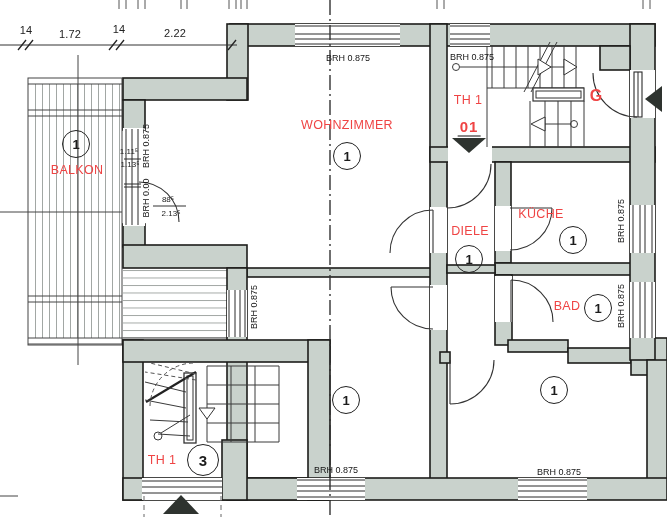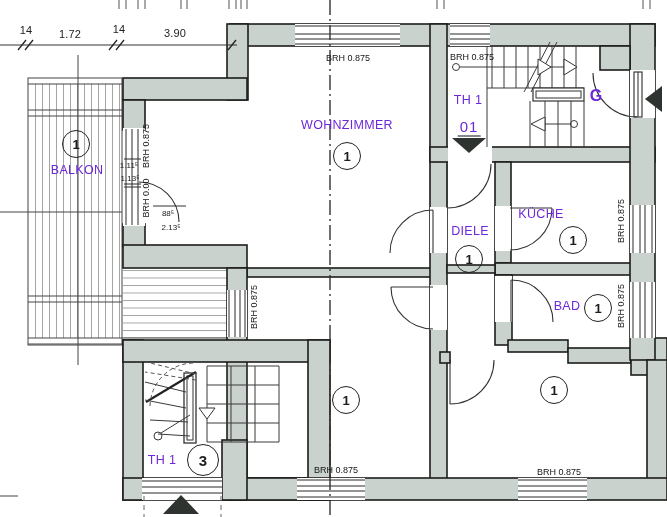--- a/index.html
+++ b/index.html
@@ -1,29 +1,29 @@
 <!DOCTYPE html>
 <html style="--wall: #c9d2cc; --line: #1d1d1b;"><head>
 <meta charset="utf-8">
 <style>
   html,body{margin:0;padding:0;background:#fff;}
   .stage{position:relative;width:667px;height:517px;background:#ffffff;overflow:hidden;
          font-family:"Liberation Sans",sans-serif;color:#1c1c1c;border-radius:14px;}
   .stage svg{position:absolute;left:0;top:0;}
   .lbl{position:absolute;transform:translate(-50%,-50%);white-space:nowrap;
-       font-size:12.5px;letter-spacing:.3px;color:#6d28d9;}
+       font-size:12.5px;letter-spacing:.3px;color:#ef4444;}
   .sm{font-size:9px;letter-spacing:0;color:#151515;}
-  .xs{font-size:8px;letter-spacing:0;color:#222;margin-top:14px;}
+  .xs{font-size:8px;letter-spacing:0;color:#222;}
   .dim{font-size:11px;color:#222;letter-spacing:.2px;}
   .v{transform:translate(-50%,-50%) rotate(-90deg);}
   .badge{position:absolute;width:26px;height:26px;border:1.4px solid #222;border-radius:50%;
          display:flex;align-items:center;justify-content:center;font-weight:bold;font-size:13px;
          transform:translate(-50%,-50%);background:transparent;}
   .badge.big{width:30px;height:30px;font-size:15px;}
-  .u01{font-weight:normal;font-size:15px;border-bottom:1.8px solid #111;padding:0 2px 1px 2px;letter-spacing:1px;}
+  .u01{font-weight:bold;font-size:15px;border-bottom:1.8px solid #111;padding:0 2px 1px 2px;letter-spacing:1px;}
   .glabel{font-weight:bold;font-size:16px;}
   .wall{fill:var(--wall,#c9d2cc);stroke:var(--line,#1d1d1b);stroke-width:1.6;}
   .punch{fill:#ffffff;stroke:none;}
   .frame{stroke:#2a2a2a;stroke-width:1;fill:none;}
   .swing{stroke:#333;stroke-width:1.1;fill:none;}
   .stair{stroke:#3a3a3a;stroke-width:1;fill:none;}
   .mark{stroke:#444;stroke-width:1;fill:none;}
 </style>
 </head>
 <body>
@@ -258,21 +258,21 @@
     <line x1="643" y1="0" x2="643" y2="9"></line>
         <line x1="650" y1="0" x2="650" y2="9"></line>
   </g>
 
   <line x1="330" y1="0" x2="330" y2="517" stroke="#333" stroke-width="1.4" stroke-dasharray="15 4 2 4"></line>
 </svg>
 
 <div class="lbl dim" style="left:26px;top:30px">14</div>
 <div class="lbl dim" style="left:70px;top:34px">1.72</div>
 <div class="lbl dim" style="left:119px;top:29px">14</div>
-<div class="lbl dim" style="left:175px;top:33px">3.90</div>
+<div class="lbl dim" style="left:175px;top:33px">2.22</div>
 
 <div class="lbl sm" style="left:348px;top:58px">BRH 0.875</div>
 <div class="lbl sm" style="left:472px;top:57px">BRH 0.875</div>
 <div class="lbl sm" style="left:336px;top:470px">BRH 0.875</div>
 <div class="lbl sm" style="left:559px;top:472px">BRH 0.875</div>
 <div class="lbl sm v" style="left:146px;top:146px">BRH 0.875</div>
 <div class="lbl sm v" style="left:146px;top:198px">BRH 0.00</div>
 <div class="lbl sm v" style="left:254px;top:307px">BRH 0.875</div>
 <div class="lbl sm v" style="left:621px;top:221px">BRH 0.875</div>
 <div class="lbl sm v" style="left:621px;top:306px">BRH 0.875</div>

